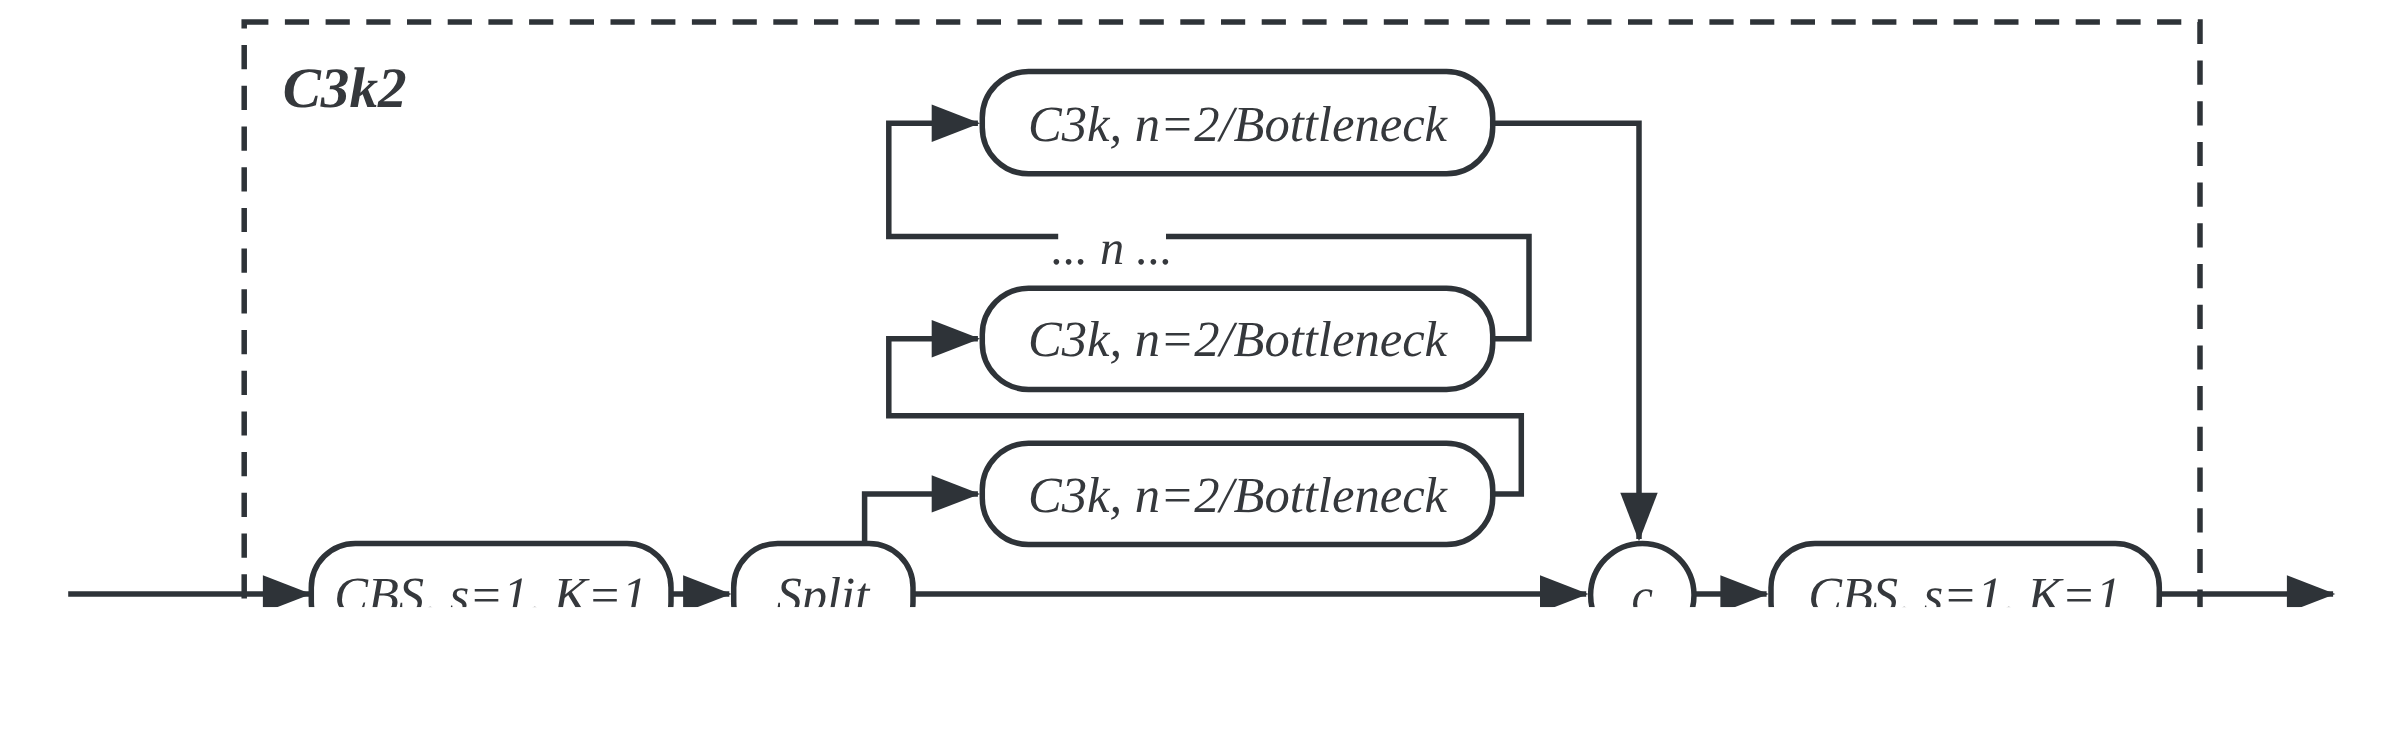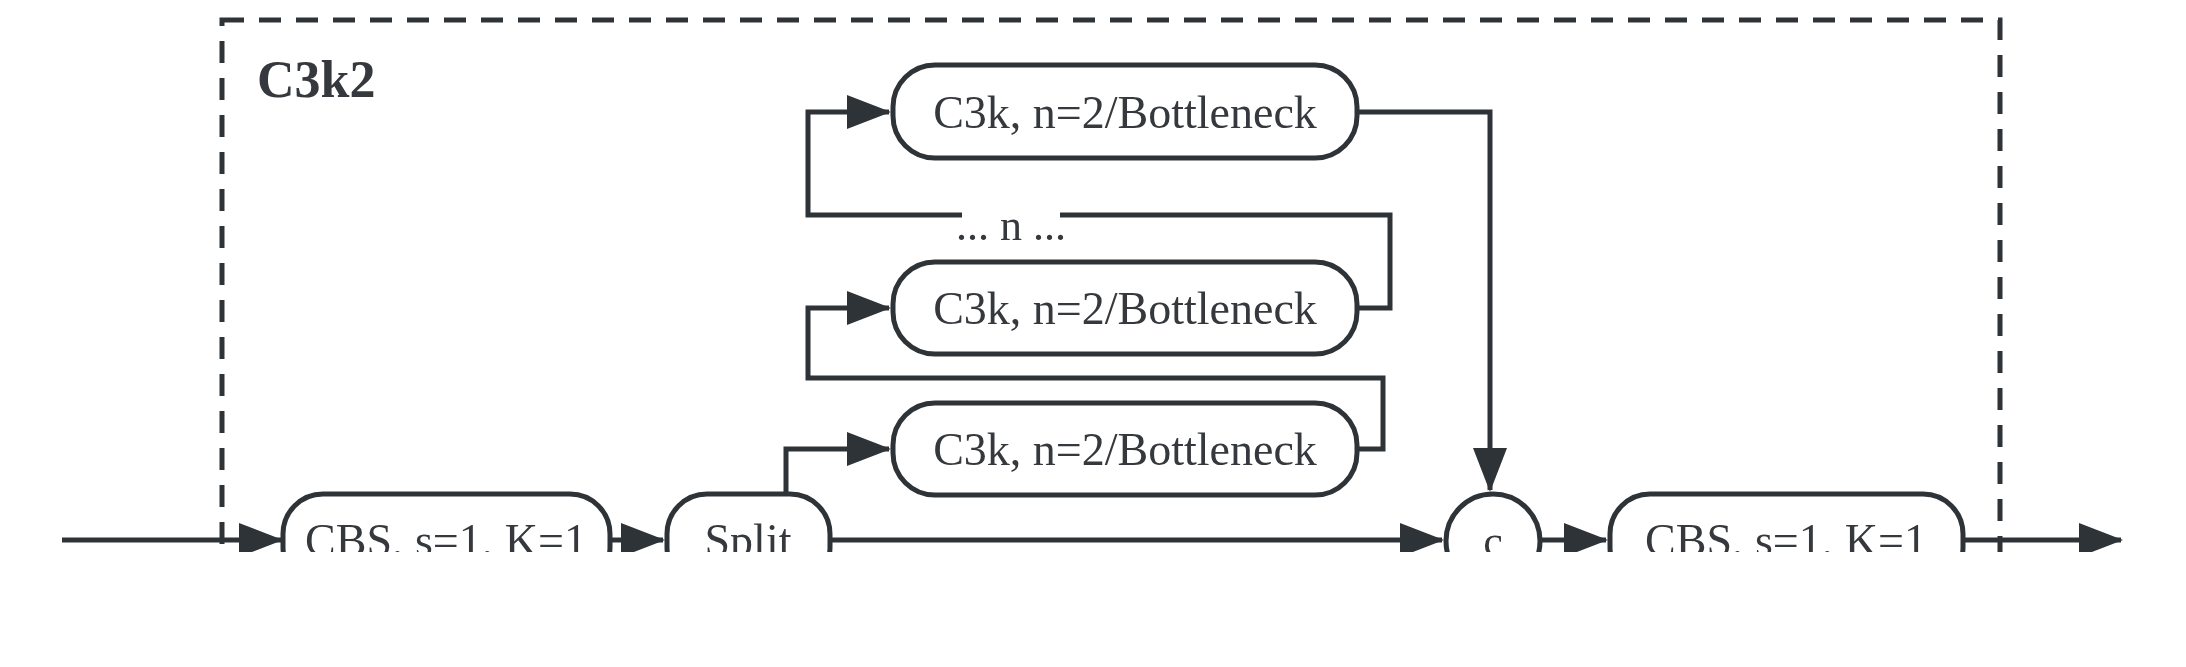--- a/index.html
+++ b/index.html
@@ -1,17 +1,17 @@
 <!DOCTYPE html>
 <html style="--line-color: #2e3338; --text-color: #35383c; --watermark-color: #c9c9c9; --background: #ffffff;"><head>
 <meta charset="utf-8">
 <style>
   :root { --line-color:#2e3338; --text-color:#35383c; --watermark-color:#c9c9c9; --background:#ffffff; }
   html,body { margin:0; padding:0; background:var(--background,#fff); }
-  .canvas { position:relative; width:2186px; height:552px; overflow:hidden; background:var(--background,#fff); }
+  .canvas { position:relative; width:2186px; height:552px; overflow:hidden; background:var(--background,#fff);font-style:italic; }
   svg { position:absolute; left:0; top:0; }
   svg text {
     font-family:"Liberation Serif","DejaVu Serif",serif;
     fill:var(--text-color,#35383c);
   }
   .node-box  { fill:#ffffff; stroke:var(--line-color,#2e3338); stroke-width:5; }
   .conn      { fill:none; stroke:var(--line-color,#2e3338); stroke-width:5; }
   .dashed-box{ fill:none; stroke:var(--line-color,#2e3338); stroke-width:5; stroke-dasharray:22 15; }
   .arrow-fill{ fill:var(--line-color,#2e3338); }
   .node-label   { font-size:46px; text-anchor:middle; }

